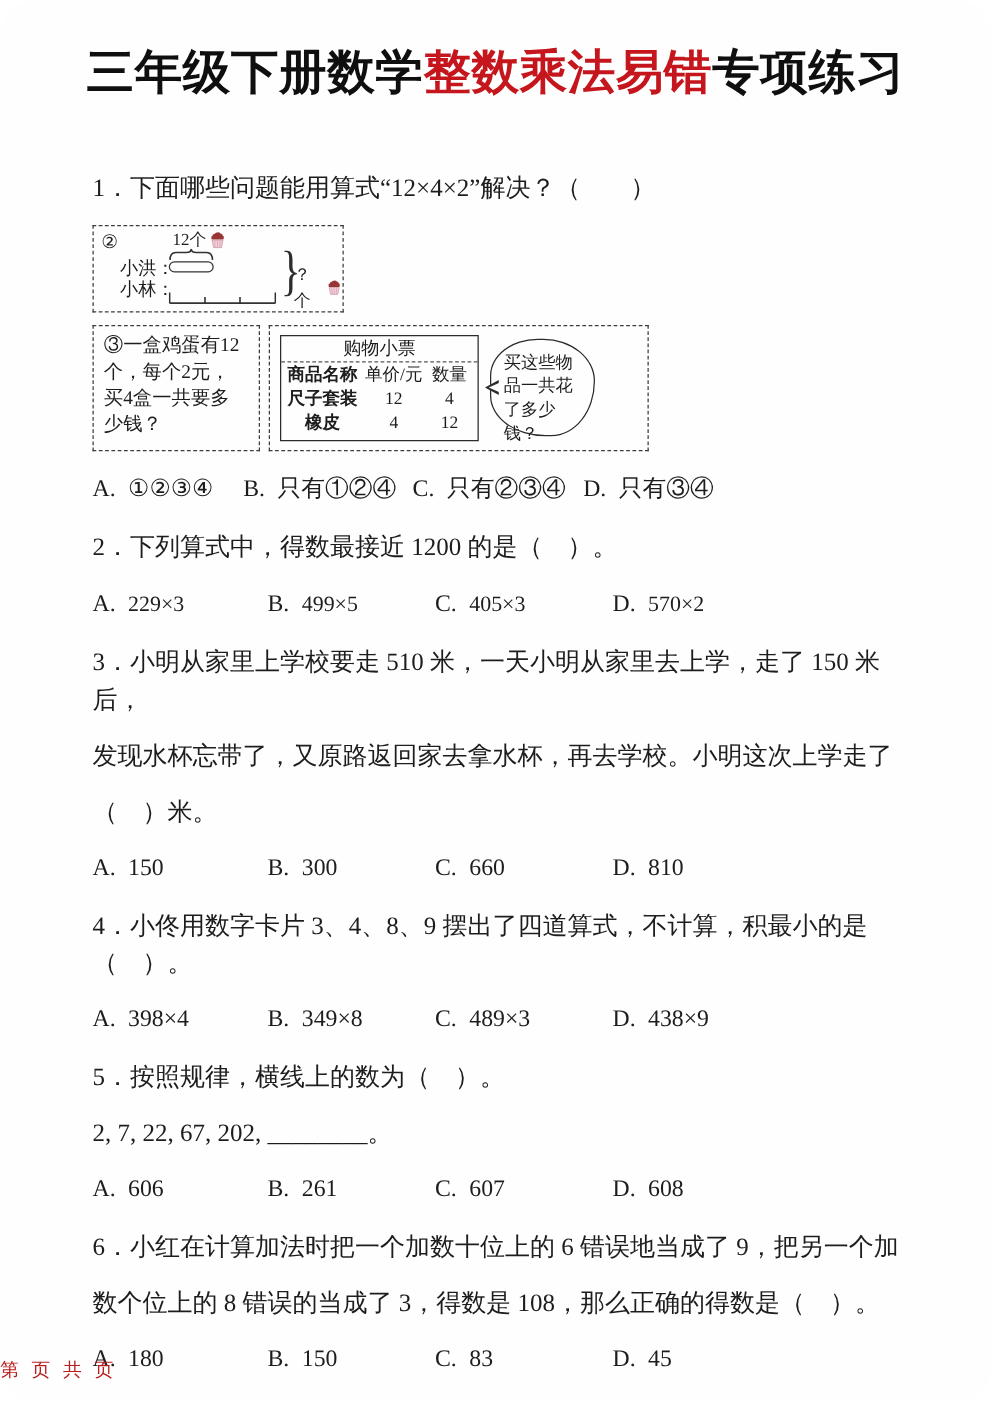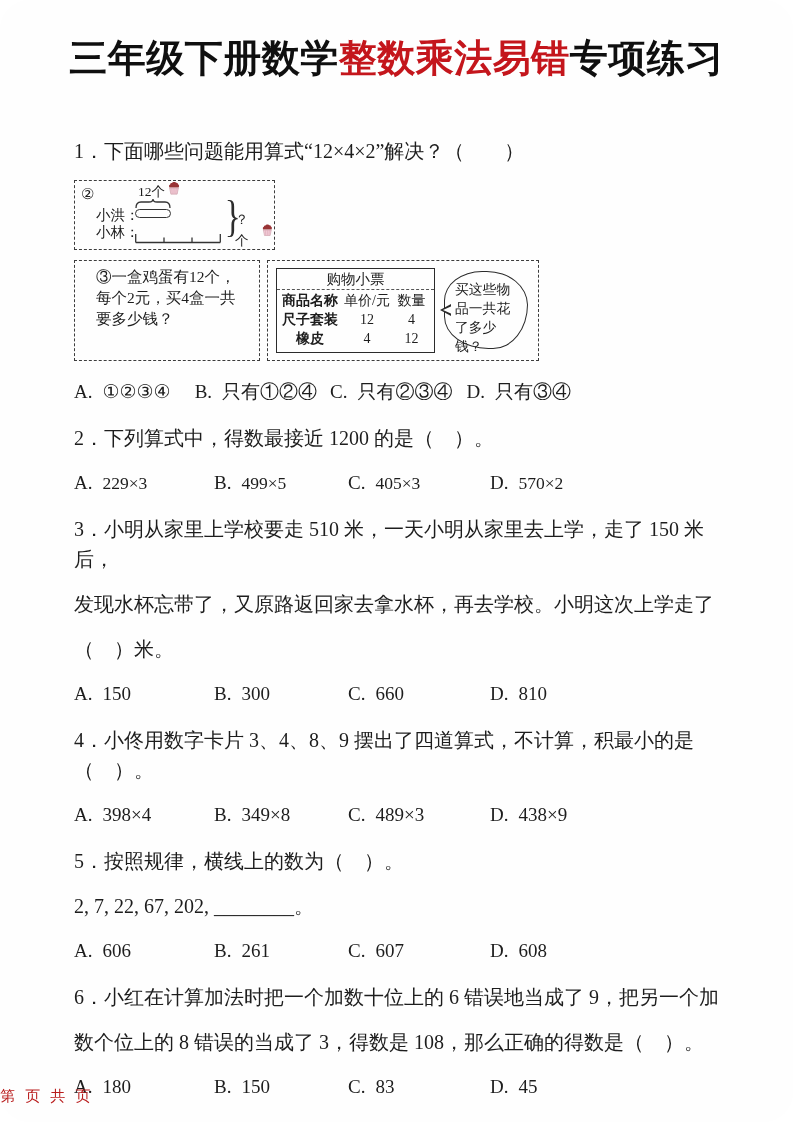--- a/index.html
+++ b/index.html
@@ -38,29 +38,29 @@
   .row2 { margin-top:10px; gap:7px; }
   .dbox {
     border:1.6px dashed #3c3c3c;
     box-sizing:border-box;
     font-size:15.5px;
     line-height:21px;
     background:#fefefe;
   }
   .box1 { width:206px; height:70px; padding:4px 7px; }
   .box2 { width:201px; height:70px; position:relative; }
-  .box3 { width:186px; height:101px; padding:5px 21px; }
-  .box4 { width:272px; height:101px; position:relative; }
+  .box3 { width:134px; height:101px; padding:5px 8px; }
+  .box4 { width:304px; height:101px; position:relative; }
 
   
   .circled-num { position:absolute; left:6px; top:3px; font-size:15px; }
   .diag-label { position:absolute; font-size:14.5px; }
   .lab-hong { left:21px; top:24px; }
   .lab-lin  { left:21px; top:41px; }
-  .qty-note { position:absolute; left:63px; top:0px; font-size:13.5px; display:flex; gap:2px; }
+  .qty-note { position:absolute; left:63px; top:0px; font-size:13.5px; display:flex; align-items:center; gap:2px; }
   .overbrace { position:absolute; left:60px; top:18px; }
   .hong-bar {
     position:absolute; left:60px; top:28px; width:36px; height:9px;
     border:1.4px solid #333; border-radius:5px; box-sizing:border-box;
   }
   .lin-line { position:absolute; left:60px; top:50px; }
   .big-brace {
     position:absolute; left:147px; top:12px;
     font-size:44px; font-weight:400; line-height:48px;
     transform:scaleX(0.75); color:#2c2c2c;

